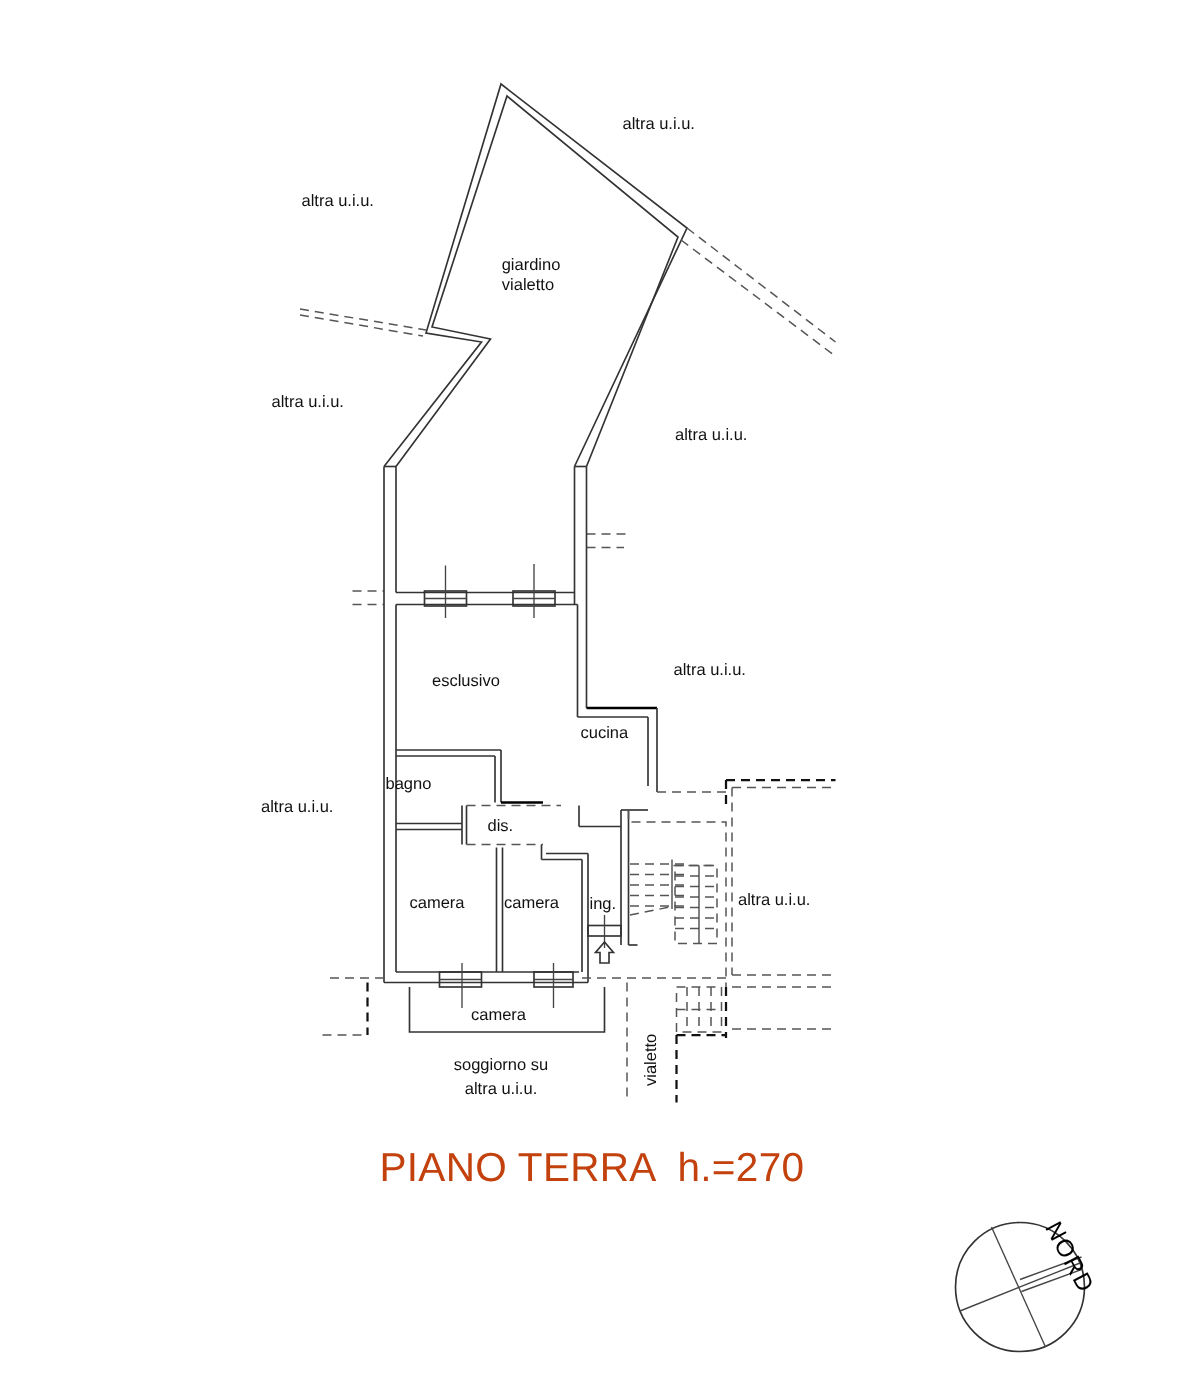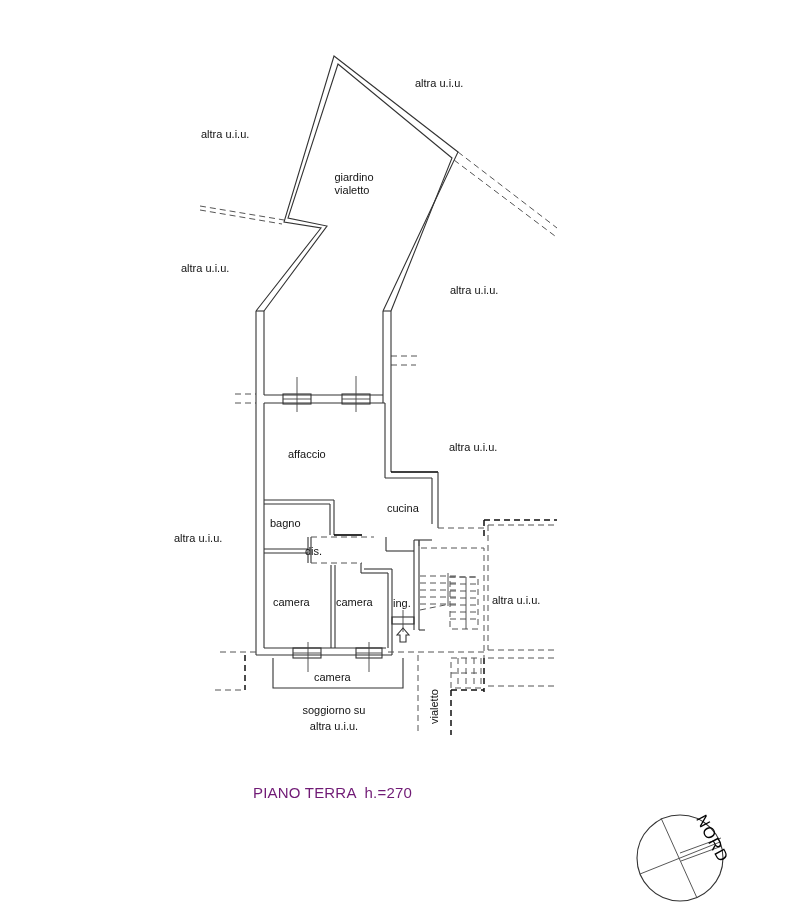--- a/index.html
+++ b/index.html
@@ -5,21 +5,21 @@
   html, body { margin: 0; padding: 0; background: #ffffff; }
   body { width: 787px; height: 922px; position: relative; overflow: hidden; font-family: "Liberation Sans", sans-serif; }
   svg { position: absolute; left: 0; top: 0; }
   .w { stroke: #333; stroke-width: 1.1; fill: none; }
   .wk { stroke: #000; stroke-width: 1.6; fill: none; }
   .d { stroke: #555; stroke-width: 1; fill: none; stroke-dasharray: 6 4; }
   .dk { stroke: #111; stroke-width: 1.5; fill: none; stroke-dasharray: 6 4; }
   .g { stroke: #444; stroke-width: 0.9; fill: none; }
   .lbl { position: absolute; font-size: 11px; color: #111; white-space: nowrap; line-height: 1; }
   .c { transform: translateX(-50%); text-align: center; }
-  .title { position: absolute; left: 253px; top: 763px; font-size: 15px; color: #701a75; white-space: pre; letter-spacing: 0.2px; margin-top: 21px; }
+  .title { position: absolute; left: 253px; top: 763px; font-size: 27px; color: #c2410c; white-space: pre; letter-spacing: 0.2px; }
   .nord { position: absolute; left: 708px; top: 812px; font-size: 16px; color: #000; transform: rotate(62deg); transform-origin: left top; letter-spacing: 1px; }
 </style>
 </head>
 <body>
 
 <svg width="787" height="922" viewBox="0 0 787 922">
 
   <g>
     <polyline class="w" points="256,311 321,228 284,222 334,56 458,152 383,311"></polyline>
     <polyline class="w" points="264,311 327,226 288,218 338,64 452,158 391,311"></polyline>
@@ -168,24 +168,24 @@
 <div class="lbl" style="left:415px;top:78px">altra u.i.u.</div>
 <div class="lbl" style="left:201px;top:129px">altra u.i.u.</div>
 <div class="lbl" style="left:181px;top:263px">altra u.i.u.</div>
 <div class="lbl" style="left:450px;top:285px">altra u.i.u.</div>
 <div class="lbl" style="left:449px;top:442px">altra u.i.u.</div>
 <div class="lbl" style="left:174px;top:533px">altra u.i.u.</div>
 <div class="lbl" style="left:492px;top:595px">altra u.i.u.</div>
 
 <div class="lbl c" style="left:354px;top:172px">giardino</div>
 <div class="lbl c" style="left:352px;top:185px">vialetto</div>
-<div class="lbl" style="left:288px;top:449px">affaccio</div>
-<div class="lbl" style="left:387px;top:503px">cucina</div>
-<div class="lbl" style="left:270px;top:518px">bagno</div>
-<div class="lbl" style="left:305px;top:546px">dis.</div>
+<div class="lbl" style="left:288px;top:449px">esclusivo</div>
+<div class="lbl" style="left:387px;top:484px">cucina</div>
+<div class="lbl" style="left:257px;top:518px">bagno</div>
+<div class="lbl" style="left:325px;top:546px">dis.</div>
 <div class="lbl" style="left:273px;top:597px">camera</div>
 <div class="lbl" style="left:336px;top:597px">camera</div>
 <div class="lbl" style="left:393px;top:598px">ing.</div>
 <div class="lbl" style="left:314px;top:672px">camera</div>
 <div class="lbl" style="left:429px;top:724px;transform:rotate(-90deg);transform-origin:left top">vialetto</div>
 
 <div class="lbl c" style="left:334px;top:705px">soggiorno su</div>
 <div class="lbl c" style="left:334px;top:721px">altra u.i.u.</div>
 
 <div class="title">PIANO TERRA  h.=270</div>

